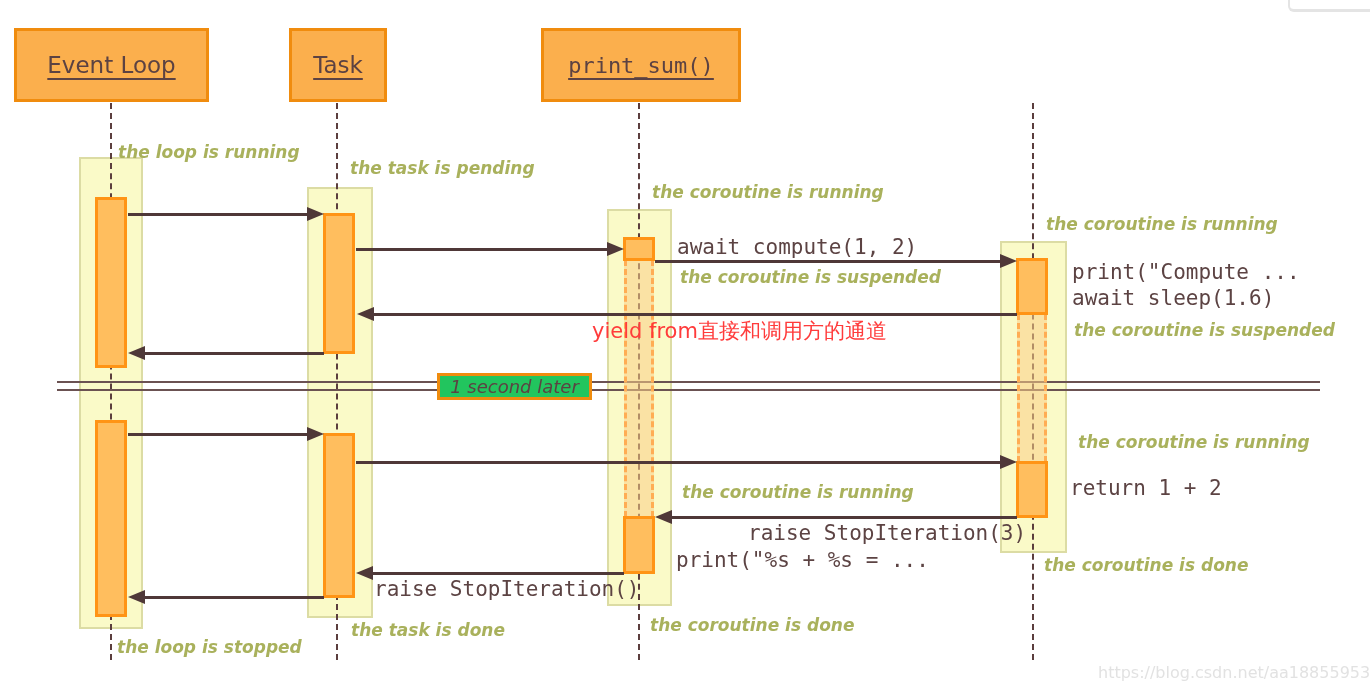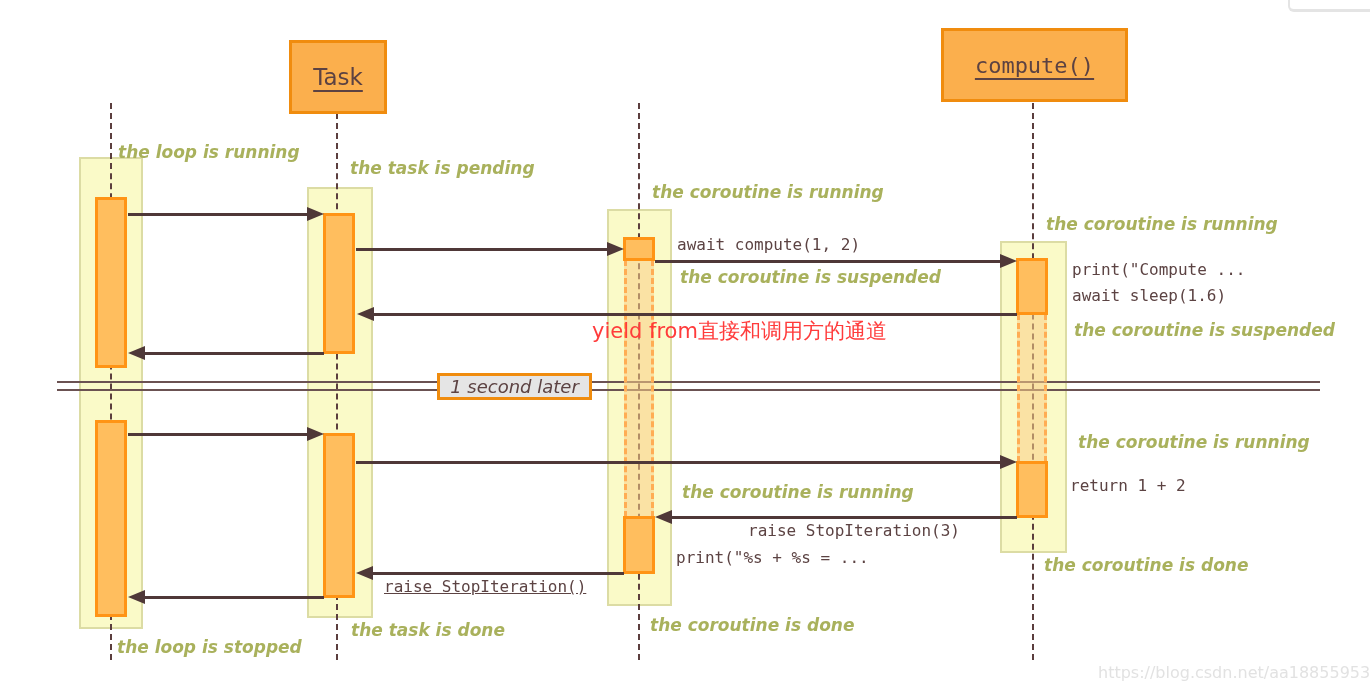--- a/index.html
+++ b/index.html
@@ -42,33 +42,33 @@
   .msg .line{position:absolute;top:6px;height:3px;background:#4F3838;}
   .msg.right .line{left:0;right:14px;}
   .msg.left  .line{left:14px;right:0;}
   .msg .head{position:absolute;top:0;width:0;height:0;border-top:7px solid transparent;border-bottom:7px solid transparent;}
   .msg.right .head{right:0;border-left:17px solid #4F3838;}
   .msg.left  .head{left:0;border-right:17px solid #4F3838;}
   
   .divider-line{position:absolute;left:57px;width:1263px;height:2px;background:#6B5252;z-index:3;}
   .divider-box{
     position:absolute;left:437px;top:373px;width:155px;height:27px;box-sizing:border-box;
-    background:#e5e5e5;border:3px solid #F08C0E;z-index:7;
+    background:#22c55e;border:3px solid #F08C0E;z-index:7;
     display:flex;align-items:center;justify-content:center;
     font-style:italic;font-size:18px;color:#5C4242;
   }
   
   .lbl{
     position:absolute;white-space:nowrap;z-index:7;
     color:#A9B15C;font-size:17px;font-style:italic;font-weight:bold;line-height:1.1;
   }
   
   .code{
     position:absolute;white-space:nowrap;z-index:7;
-    font-family:"DejaVu Sans Mono",monospace;font-size:16px;color:#5C4343;line-height:1.1;
+    font-family:"DejaVu Sans Mono",monospace;font-size:21px;color:#5C4343;line-height:1.1;
   }
   .note-red{
     position:absolute;left:592px;top:320px;white-space:nowrap;z-index:8;
     color:#FF3B3B;font-size:21px;line-height:1.1;
   }
   .watermark{
     position:absolute;left:1098px;top:663px;white-space:nowrap;z-index:7;
     color:#E2E2E2;font-size:16px;
   }
   .corner-frag{
@@ -76,25 +76,28 @@
     border-left:2px solid #E4E4E4;border-bottom:3px solid #E4E4E4;border-bottom-left-radius:6px;
   }
 </style>
 </head>
 <body>
 
 <div id="canvas">
 
   <div class="corner-frag"></div>
 
-  <div class="pbox" style="left:289px;width:98px;margin-top:12px;">
+  <div class="pbox" style="left:14px;width:195px;">
+      <span>Event Loop</span>
+    </div>
+  <div class="pbox" style="left:289px;width:98px;">
       <span>Task</span>
     </div>
-  <div class="pbox mono" style="left:941px;width:187px;">
-      <span>compute()</span>
+  <div class="pbox mono" style="left:541px;width:200px;">
+      <span>print_sum()</span>
     </div>
 
   <div class="lifeline" style="left:110px;"></div>
   <div class="lifeline" style="left:336px;"></div>
   <div class="lifeline" style="left:638px;"></div>
   <div class="lifeline" style="left:1032px;"></div>
 
   <div class="ybar" style="left:79px;top:157px;width:64px;height:472px;"></div>
   <div class="ybar" style="left:307px;top:187px;width:66px;height:431px;"></div>
   <div class="ybar" style="left:607px;top:209px;width:65px;height:397px;"></div>
@@ -169,19 +172,19 @@
   <div class="lbl" style="left:650px;top:616px;">the coroutine is done</div>
   <div class="lbl" style="left:351px;top:621px;">the task is done</div>
   <div class="lbl" style="left:117px;top:638px;">the loop is stopped</div>
 
   <div class="code" style="left:677px;top:236px;">await compute(1, 2)</div>
   <div class="code" style="left:1072px;top:261px;">print("Compute ...</div>
   <div class="code" style="left:1072px;top:287px;">await sleep(1.6)</div>
   <div class="code" style="left:1070px;top:477px;">return 1 + 2</div>
   <div class="code" style="left:748px;top:522px;">raise StopIteration(3)</div>
   <div class="code" style="left:676px;top:549px;">print("%s + %s = ...</div>
-  <div class="code" style="left:384px;top:578px;text-decoration:underline;">raise StopIteration()</div>
+  <div class="code" style="left:374px;top:578px;">raise StopIteration()</div>
 
   <div class="note-red">yield from直接和调用方的通道</div>
 
   <div class="watermark">https://blog.csdn.net/aa18855953229</div>
 
 </div>
 
 </body></html>

